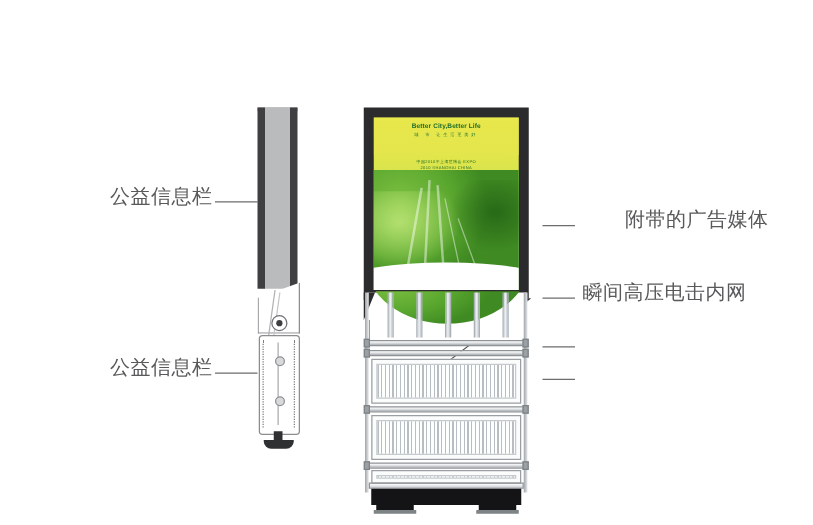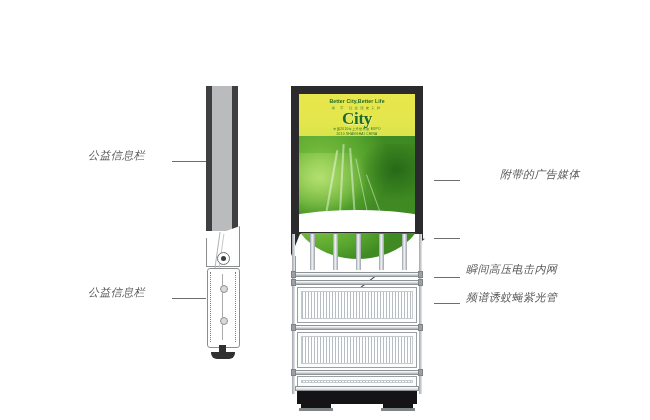--- a/index.html
+++ b/index.html
@@ -8,26 +8,25 @@
     background:#ffffff;
     font-family:"Liberation Sans","DejaVu Sans",sans-serif;
     overflow:hidden;
     position:relative;
   }
   #stage{position:absolute;left:0;top:0;width:650px;height:420px;}
 
   
   .label{
     position:absolute;
-    font-size:11px;
+    font-size:16px;
     color:#59595b;
     white-space:nowrap;
     letter-spacing:.4px;
     line-height:1;
-    font-style:italic;
   }
   .label.left{text-align:right;}
   .leader{
     position:absolute;
     height:0;
     border-top:1px solid #6d6d6f;
   }
 
   
   .pole-wrap{position:absolute;left:206px;top:86px;width:34px;height:250px;}
@@ -224,26 +223,25 @@
   <div class="label left" style="left:88px;top:150px;">公益信息栏</div>
   <div class="leader" style="left:172px;top:161px;width:34px;"></div>
 
   <div class="label left" style="left:88px;top:287px;">公益信息栏</div>
   <div class="leader" style="left:172px;top:298px;width:34px;"></div>
 
   <div class="leader" style="left:434px;top:180px;width:26px;"></div>
   <div class="label" style="left:466px;top:169px;padding-left:34px;">附带的广告媒体</div>
 
   <div class="leader" style="left:434px;top:238px;width:26px;"></div>
-  <div class="label" style="left:466px;top:227px;margin-top:37px;">瞬间高压电击内网</div>
+  <div class="label" style="left:466px;top:227px;">瞬间高压电击内网</div>
 
   <div class="leader" style="left:434px;top:277px;width:26px;"></div>
 
   <div class="leader" style="left:434px;top:303px;width:26px;"></div>
-  <div class="label" style="left:466px;top:292px;">频谱诱蚊蝇紫光管</div>
 
   <div class="diag" style="left:345px;top:299px;width:100px;transform:rotate(-37.5deg);"></div>
 
   <div class="pole-wrap">
     <div class="pole-col">
       <div class="pole-cap"></div>
       <div class="pole-edge-l"></div>
       <div class="pole-face"></div>
       <div class="pole-edge-r"></div>
     </div>
@@ -277,21 +275,20 @@
         <div class="leaf-dark"></div>
         <div class="leaf-vein" style="left:20%;bottom:0;width:1.6px;height:86%;transform:rotate(10deg);"></div>
         <div class="leaf-vein" style="left:34%;bottom:0;width:1.6px;height:92%;transform:rotate(3deg);"></div>
         <div class="leaf-vein" style="left:48%;bottom:0;width:1.6px;height:88%;transform:rotate(-4deg);"></div>
         <div class="leaf-vein" style="left:62%;bottom:0;width:1.4px;height:78%;transform:rotate(-12deg);"></div>
         <div class="leaf-vein" style="left:76%;bottom:0;width:1.2px;height:64%;transform:rotate(-20deg);"></div>
       </div>
 
       <div class="poster-tag">Better City,Better Life</div>
       <div class="poster-subtag">城 市 让生活更美好</div>
-      <div class="poster-city">City</div>
       <div class="poster-cn">中国2010年上海世博会
 EXPO 2010 SHANGHAI CHINA</div>
 
       <div class="poster-curve"></div>
     </div>
 
     <div class="tubezone">
       <div class="leafcut">
         <div class="leafcut-inner"></div>
       </div>

